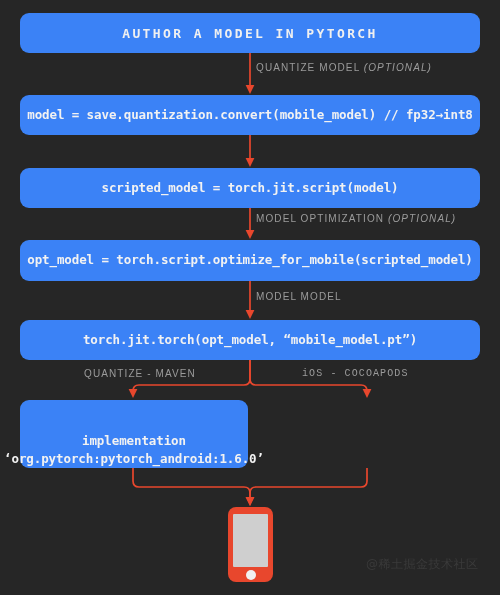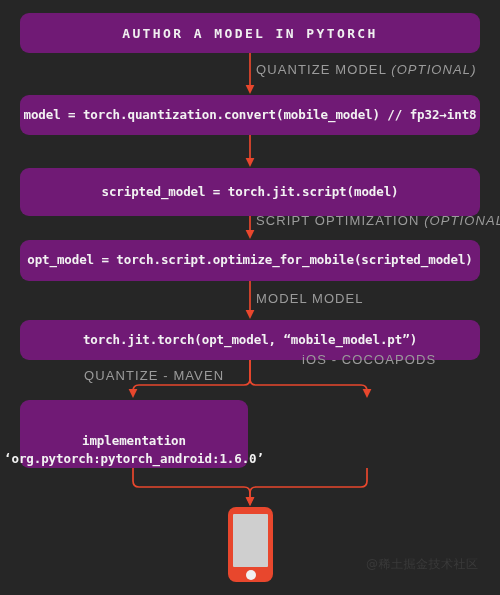--- a/index.html
+++ b/index.html
@@ -20,21 +20,21 @@
   .svg-layer {
     position: absolute;
     left: 0;
     top: 0;
     width: 500px;
     height: 595px;
     pointer-events: none;
   }
   .node {
     position: absolute;
-    background: #701a75;
+    background: #3b82f6;
     border-radius: 9px;
     display: flex;
     align-items: center;
     justify-content: center;
     text-align: center;
     box-sizing: border-box;
   }
   .node-code {
     font-family: "DejaVu Sans Mono", monospace;
     font-size: 12.5px;
@@ -47,43 +47,43 @@
   .node-title {
     font-family: "DejaVu Sans Mono", monospace;
     font-size: 13px;
     font-weight: bold;
     color: #f0f0f0;
     letter-spacing: 2.4px;
   }
   .edge-label {
     position: absolute;
     font-family: "Liberation Sans", sans-serif;
-    font-size: 13px;
+    font-size: 10px;
     color: #9b9b9b;
     letter-spacing: 1.1px;
     white-space: nowrap;
   }
   .edge-label em {
     font-style: italic;
   }
   
   #node-author   { left: 20px;  top: 13px;  width: 460px; height: 40px; }
   #node-quantize { left: 20px;  top: 95px;  width: 460px; height: 40px; }
-  #node-script   { left: 20px;  top: 168px; width: 460px; height: 48px; }
+  #node-script   { left: 20px;  top: 168px; width: 460px; height: 40px; }
   #node-optimize { left: 20px;  top: 240px; width: 460px; height: 41px; }
   #node-save     { left: 20px;  top: 320px; width: 460px; height: 40px; }
   #node-android  { left: 20px;  top: 400px; width: 228px; height: 68px; align-items: flex-end; }
   #node-ios      { left: 255px; top: 400px; width: 225px; height: 68px; }
   
   #label-quantize { left: 256px; top: 62px; }
   #label-script   { left: 256px; top: 140px; }
   #label-optimize { left: 256px; top: 213px; }
   #label-save     { left: 256px; top: 291px; }
   #label-android  { left: 84px;  top: 368px; }
-  #label-ios      { left: 302px; top: 352px; }
+  #label-ios      { left: 302px; top: 368px; font-family: Liberation Mono, monospace; }
   
   #phone {
     position: absolute;
     left: 228px;
     top: 507px;
     width: 45px;
     height: 75px;
     background: #e8472d;
     border-radius: 8px;
     box-sizing: border-box;
@@ -138,21 +138,21 @@
       <path d="M133,468 L133,481 Q133,487 139,487 L244,487 Q250,487 250,493 L250,501" marker-end="url(#arrowhead)"></path>
       <path d="M367,468 L367,481 Q367,487 361,487 L256,487 Q250,487 250,493 L250,501" marker-end="url(#arrowhead)"></path>
     </g>
   </svg>
 
   <div class="node" id="node-author">
     <span class="node-title">AUTHOR A MODEL IN PYTORCH</span>
   </div>
 
   <div class="node" id="node-quantize">
-    <span class="node-code">model = torch.quantization.convert(mobile_model) // fp32→int8</span>
+    <span class="node-code">model = save.quantization.convert(mobile_model) // fp32→int8</span>
   </div>
 
   <div class="node" id="node-script">
     <span class="node-code">scripted_model = torch.jit.script(model)</span>
   </div>
 
   <div class="node" id="node-optimize">
     <span class="node-code">opt_model = torch.script.optimize_for_mobile(scripted_model)</span>
   </div>
 
@@ -161,21 +161,21 @@
   </div>
 
   <div class="node" id="node-android">
     <span class="node-code"><span>implementation</span><br><span>‘org.pytorch:pytorch_android:1.6.0’</span></span>
   </div>
 
 
   <div class="edge-label" id="label-quantize"><span>QUANTIZE MODEL </span><em>(OPTIONAL)</em></div>
 
 
-  <div class="edge-label" id="label-optimize"><span>SCRIPT OPTIMIZATION </span><em>(OPTIONAL)</em></div>
+  <div class="edge-label" id="label-optimize"><span>MODEL OPTIMIZATION </span><em>(OPTIONAL)</em></div>
 
   <div class="edge-label" id="label-save"><span>MODEL MODEL</span><em></em></div>
 
   <div class="edge-label" id="label-android"><span>QUANTIZE - MAVEN</span><em></em></div>
 
   <div class="edge-label" id="label-ios"><span>iOS - COCOAPODS</span><em></em></div>
 
   <div id="phone">
     <div id="phone-screen"></div>
     <div id="phone-home"></div>

